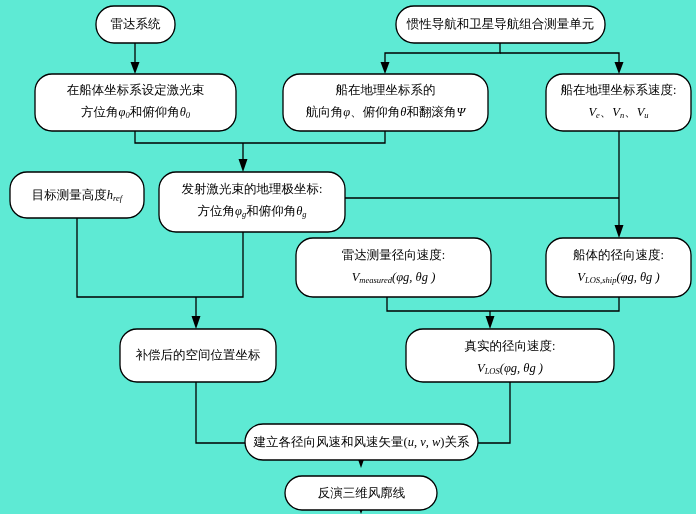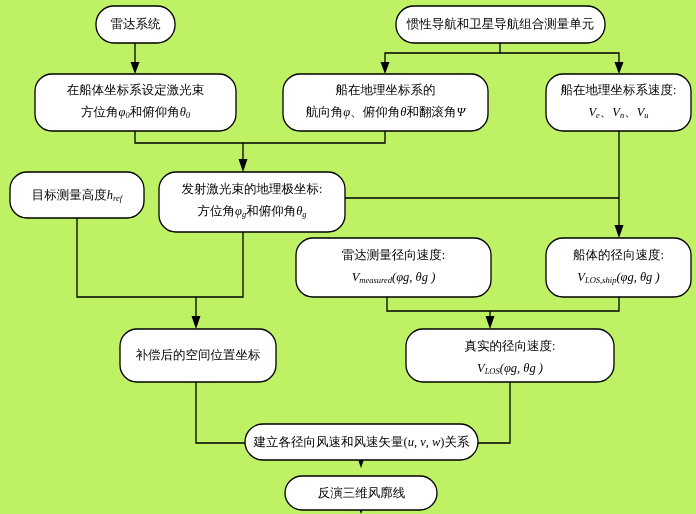--- a/index.html
+++ b/index.html
@@ -10,21 +10,21 @@
   body {
     width: 696px;
     height: 514px;
     font-family: "Liberation Serif", "DejaVu Serif", serif;
     overflow: hidden;
   }
   #flowchart-root {
     position: relative;
     width: 696px;
     height: 514px;
-    background: #bef264;
+    background: #5eead4;
   }
   svg#flow-svg {
     position: absolute;
     top: 0;
     left: 0;
     width: 696px;
     height: 514px;
   }
   .node-box {
     fill: #ffffff;

